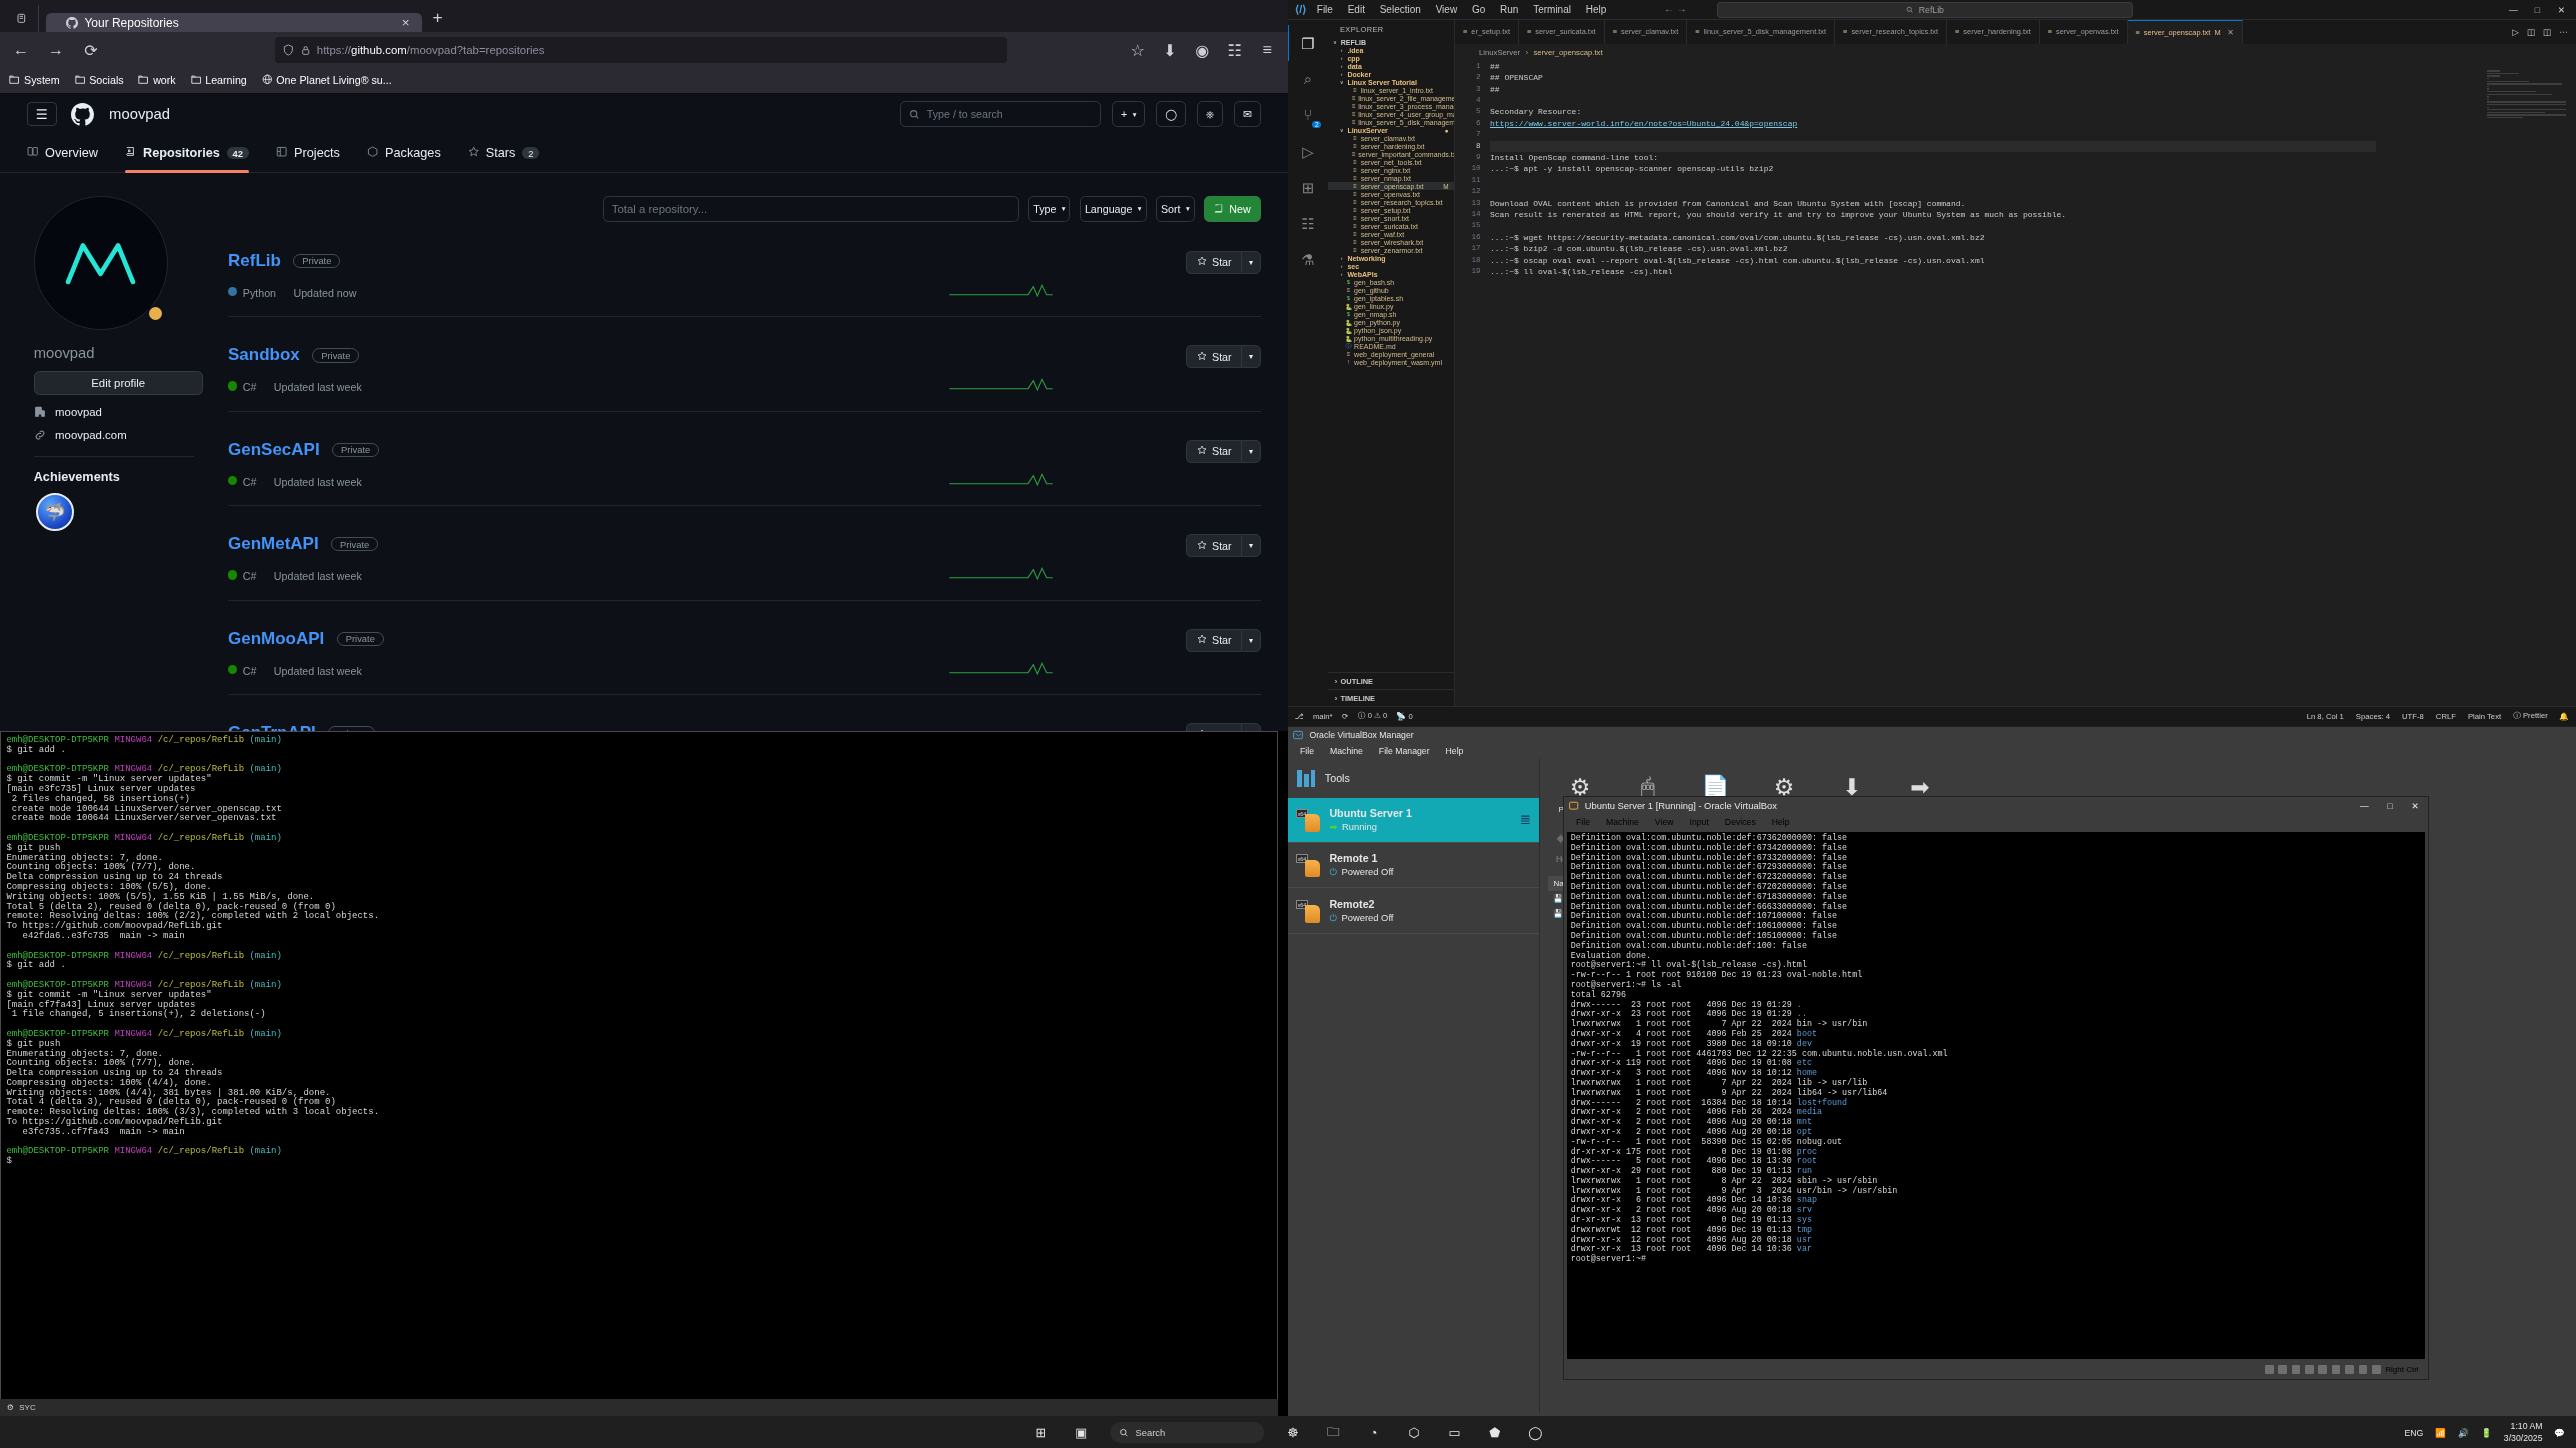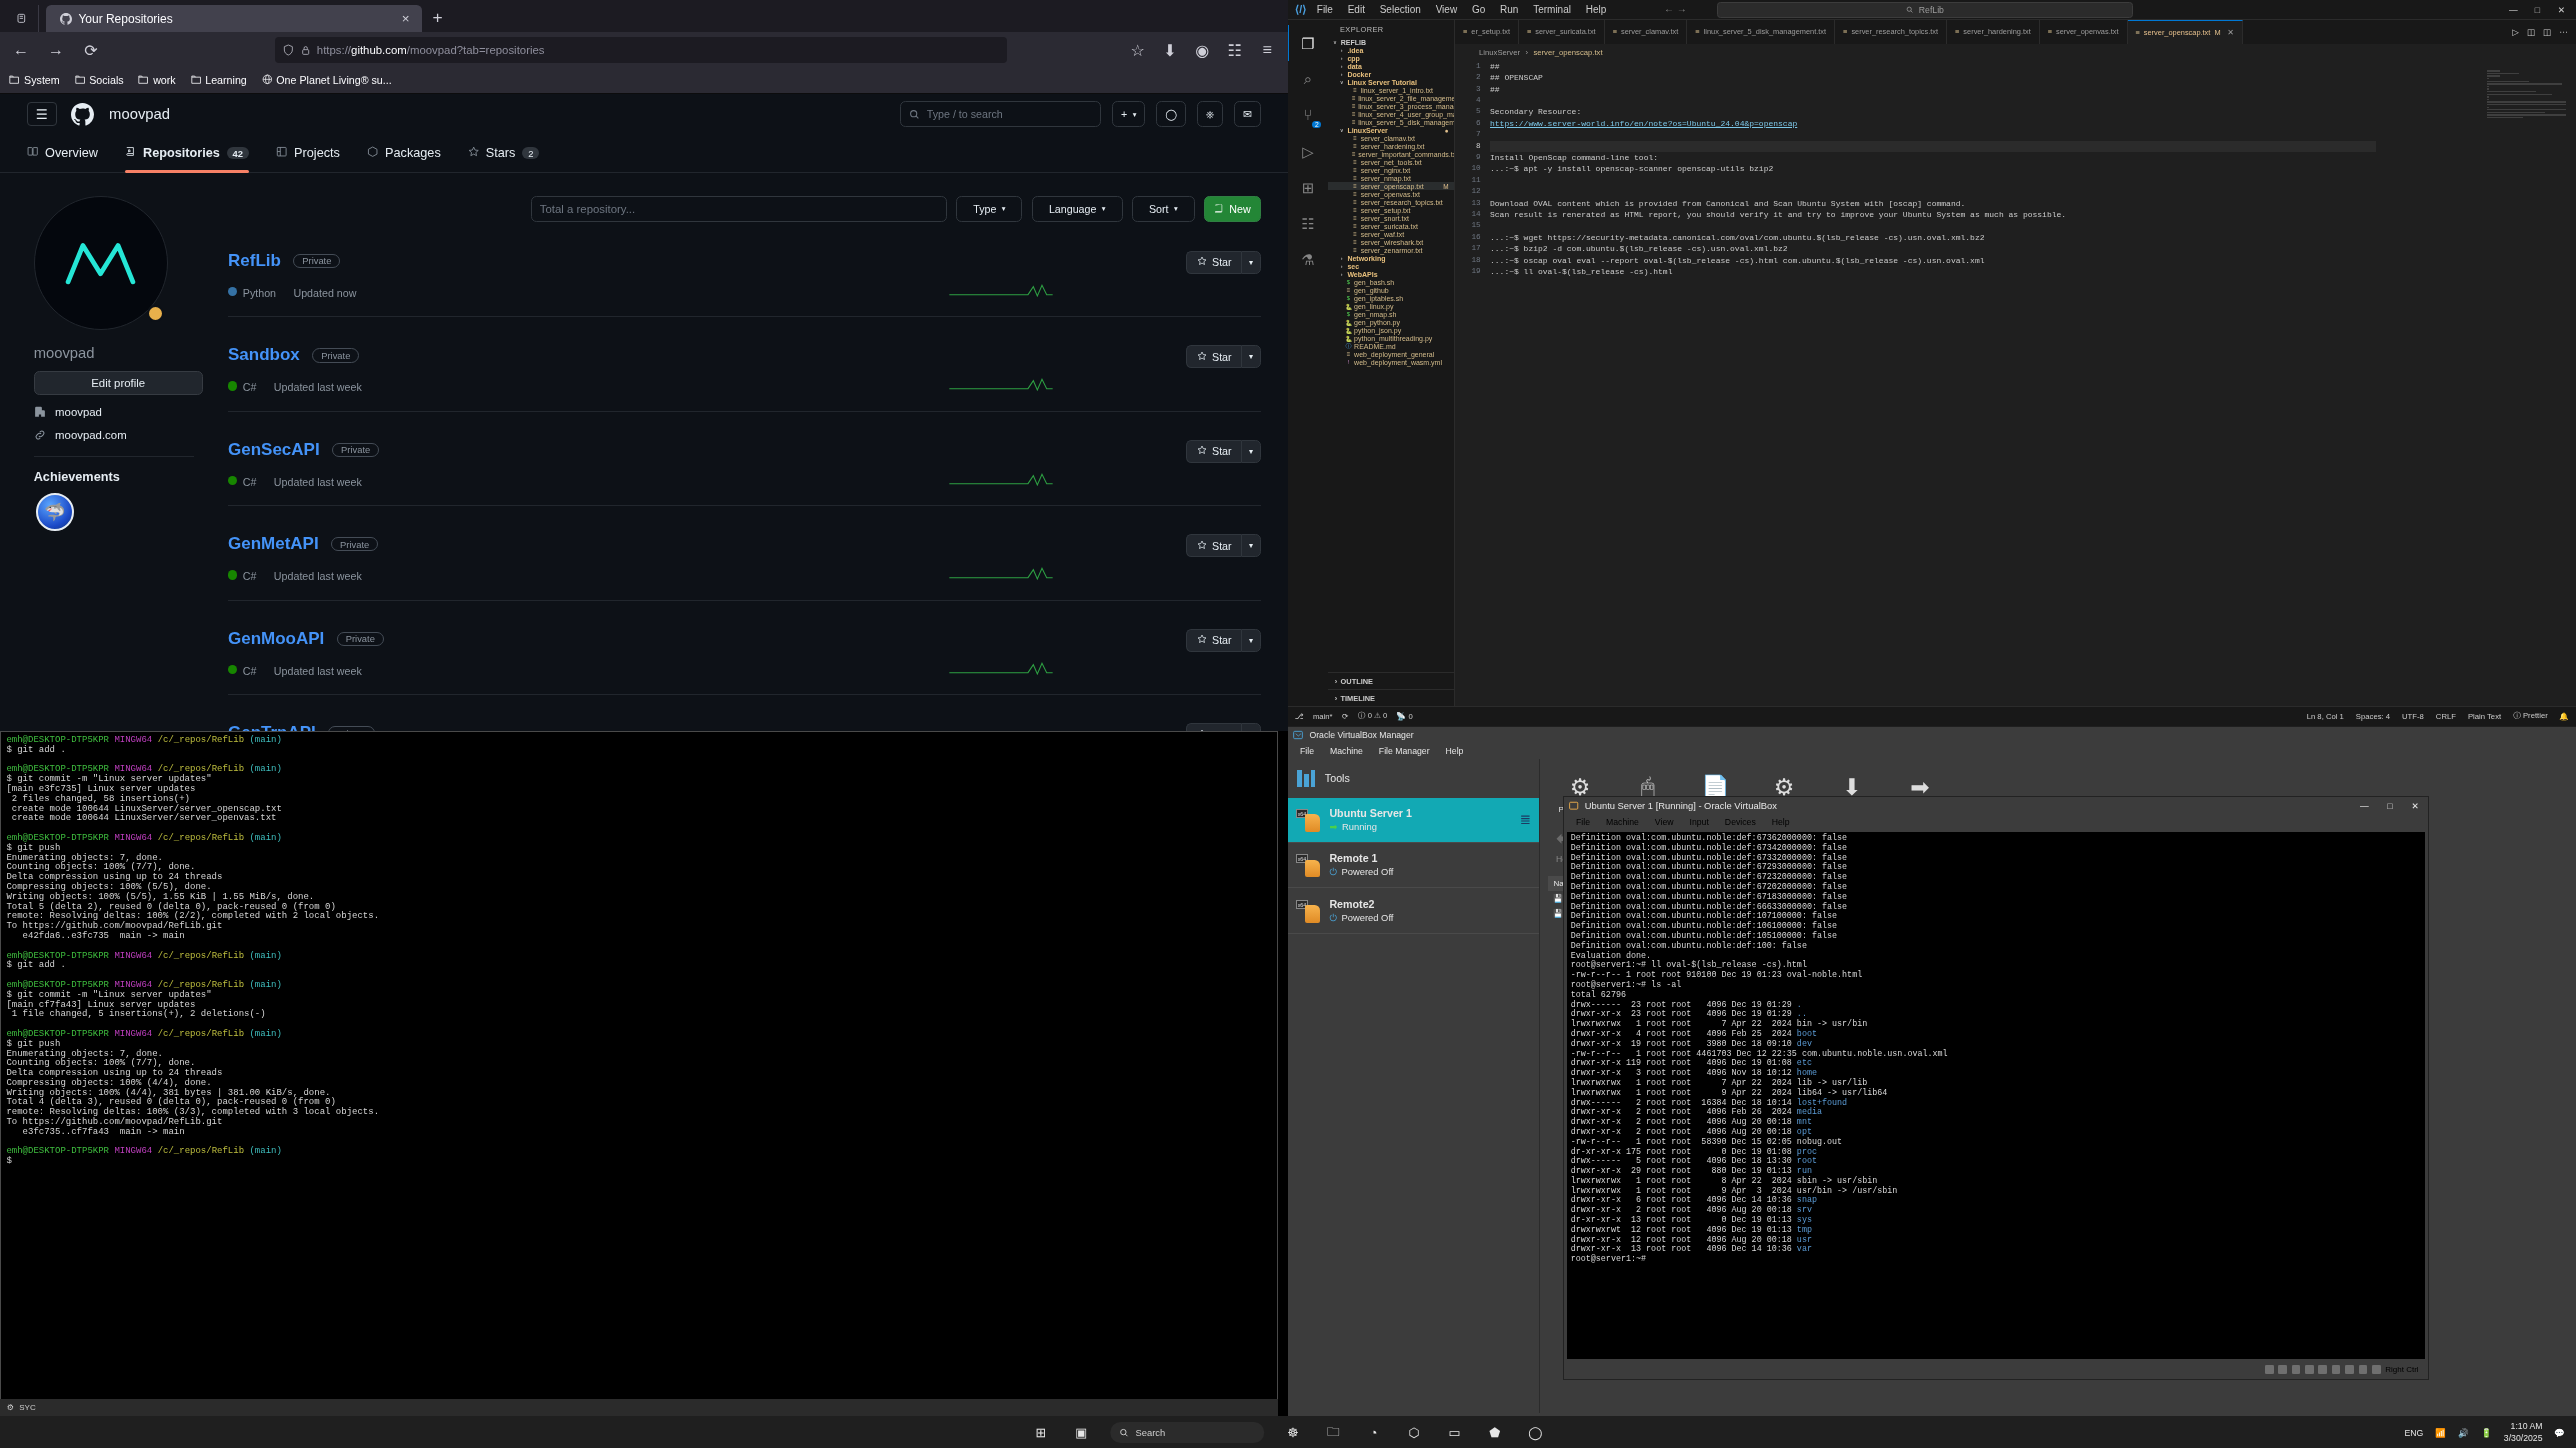--- a/index.html
+++ b/index.html
@@ -5,22 +5,22 @@
   * { box-sizing: border-box; margin:0; padding:0; }
   html,body { width:2576px; height:1449px; background:#000; overflow:hidden;
               font-family:"Liberation Sans", sans-serif; }
   .root { position:relative; width:2576px; height:1449px; }
 
   
   #browser { position:absolute; left:0; top:0; width:1288px; height:731px; background:#1c1b22; }
   .ff-tabstrip { height:32px; background:#1c1b22; display:flex; align-items:flex-end; padding-left:4px; }
   .ff-listbtn { width:35px; height:27px; display:flex; align-items:center; justify-content:center;
                 border-right:0.7px solid #3a3944; }
-  .ff-tab { height:27px; min-width:376px; background:#42414d; border-radius:5.4px 5.4px 0 0;
-            display:flex; align-items:center; padding:0 8px 0 14px; gap:6.7px; margin-left:6.7px; }
+  .ff-tab { height:19px; min-width:376px; background:#42414d; border-radius:5.4px 5.4px 0 0;
+            display:flex; align-items:center; padding:0 8px 0 20px; gap:6.7px; margin-left:6.7px; }
   .ff-tab .tl { color:#fbfbfe; font-size:12px; flex:1; white-space:nowrap; }
   .ff-tab .cl { color:#cfcfd8; font-size:13.4px; padding:0 4px; }
   .ff-newtab { color:#cfcfd8; font-size:17.4px; margin-left:10.7px; margin-bottom:4px; }
   .ff-navbar { height:36px; background:#2b2a33; display:flex; align-items:center; padding:0 9.4px; gap:12px; }
   .navico { color:#cfcfd8; font-size:16px; width:23px; text-align:center; }
   .urlbar { flex:1; height:25.5px; background:#1c1b22; border-radius:4px; display:flex;
             align-items:center; padding:0 8px; gap:6.7px; margin-left:161px; margin-right:107px;}
   .urlbar .u { font-size:11.4px; color:#8f8f9d; white-space:nowrap; }
   .urlbar .u b { color:#fbfbfe; font-weight:normal; }
   .navr { display:flex; gap:9.4px; align-items:center; }
@@ -65,21 +65,21 @@
   .ach-t { font-size:12.7px; font-weight:bold; margin:13.4px 0 0 6.7px; }
   .ach-b { width:38px; height:38px; border-radius:50%; margin:9.4px 0 0 9.4px;
            background:radial-gradient(circle at 35% 30%, #5aa6ff, #1b49c7 65%, #10306f);
            border:2px solid #e6edf3; display:flex; align-items:center; justify-content:center;
            font-size:17.4px; }
 
   .gh-main { flex:1; }
   .repo-toolbar { display:flex; gap:9.4px; align-items:center; justify-content:flex-end; }
   .findrepo { width:416px; height:25.5px; background:#0d1117; border:0.7px solid #30363d; border-radius:5.4px;
               color:#6e7681; font-size:11.4px; padding:0 8px; display:flex; align-items:center; }
-  .selbtn { height:25.5px; border:0.7px solid #30363d; border-radius:5.4px; padding:0 16px; display:flex;
+  .selbtn { height:25.5px; border:0.7px solid #30363d; border-radius:5.4px; padding:0 4px; display:flex;
             align-items:center; gap:5.4px; color:#e6edf3; font-size:10.7px; }
   .newbtn { height:25.5px; border:0.7px solid #2f7f42; border-radius:5.4px; padding:0 9.4px; display:flex;
             align-items:center; gap:5.4px; color:#fff; font-size:10.7px; background:#238636; }
   .repo-list { margin-top:12px; }
   .repo { border-bottom:0.7px solid #21262d; padding:17.4px 0 17.4px 0; display:flex; align-items:flex-start; }
   .repo-left { flex:1; }
   .repo-name { color:#4493f8; font-size:17px; font-weight:600; display:inline-block; vertical-align:middle;}
   .repo-vis { display:inline-block; vertical-align:middle; margin-left:9.4px; border:0.7px solid #444c56;
               border-radius:12px; padding:0.7px 8px; font-size:9.4px; color:#8b949e; }
   .repo-meta { margin-top:16px; display:flex; align-items:center; gap:17.4px; font-size:10.7px; color:#8b949e; }

